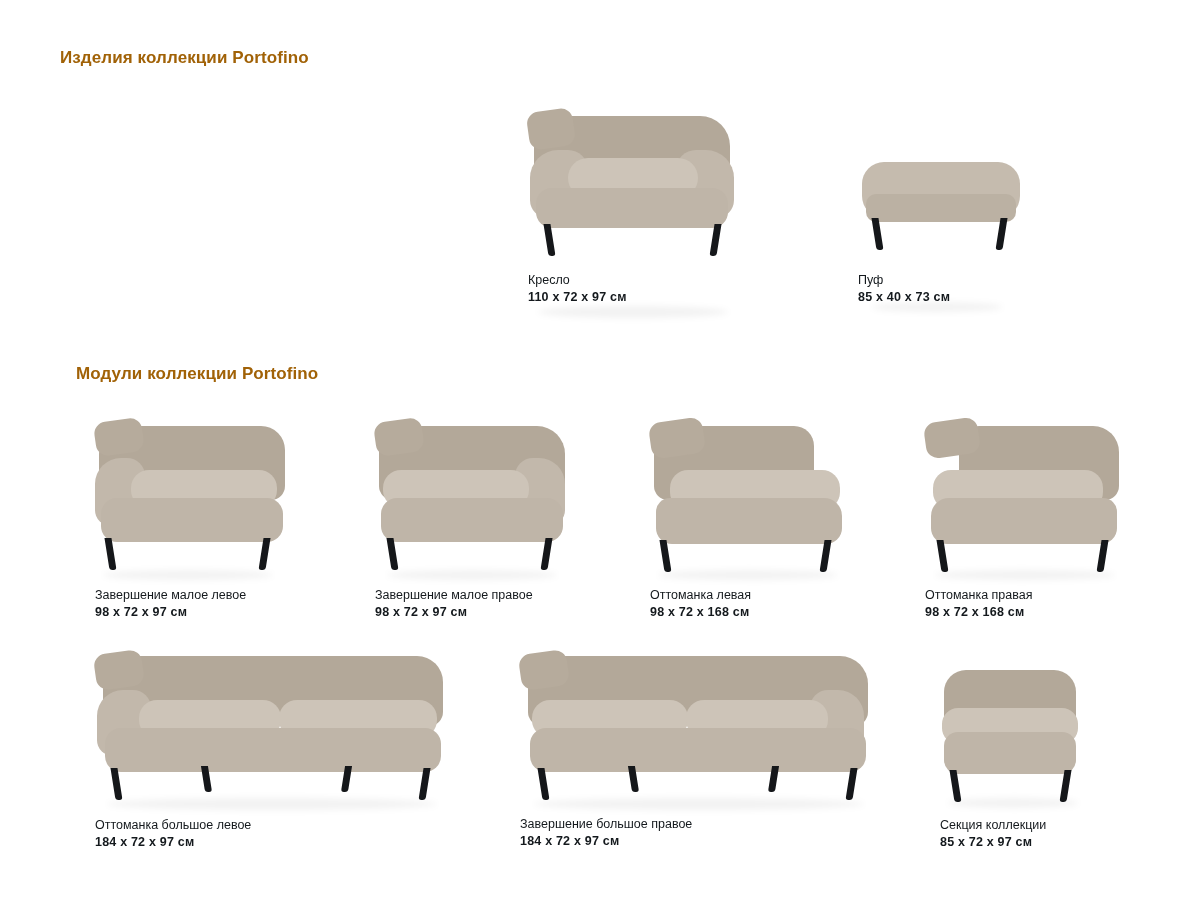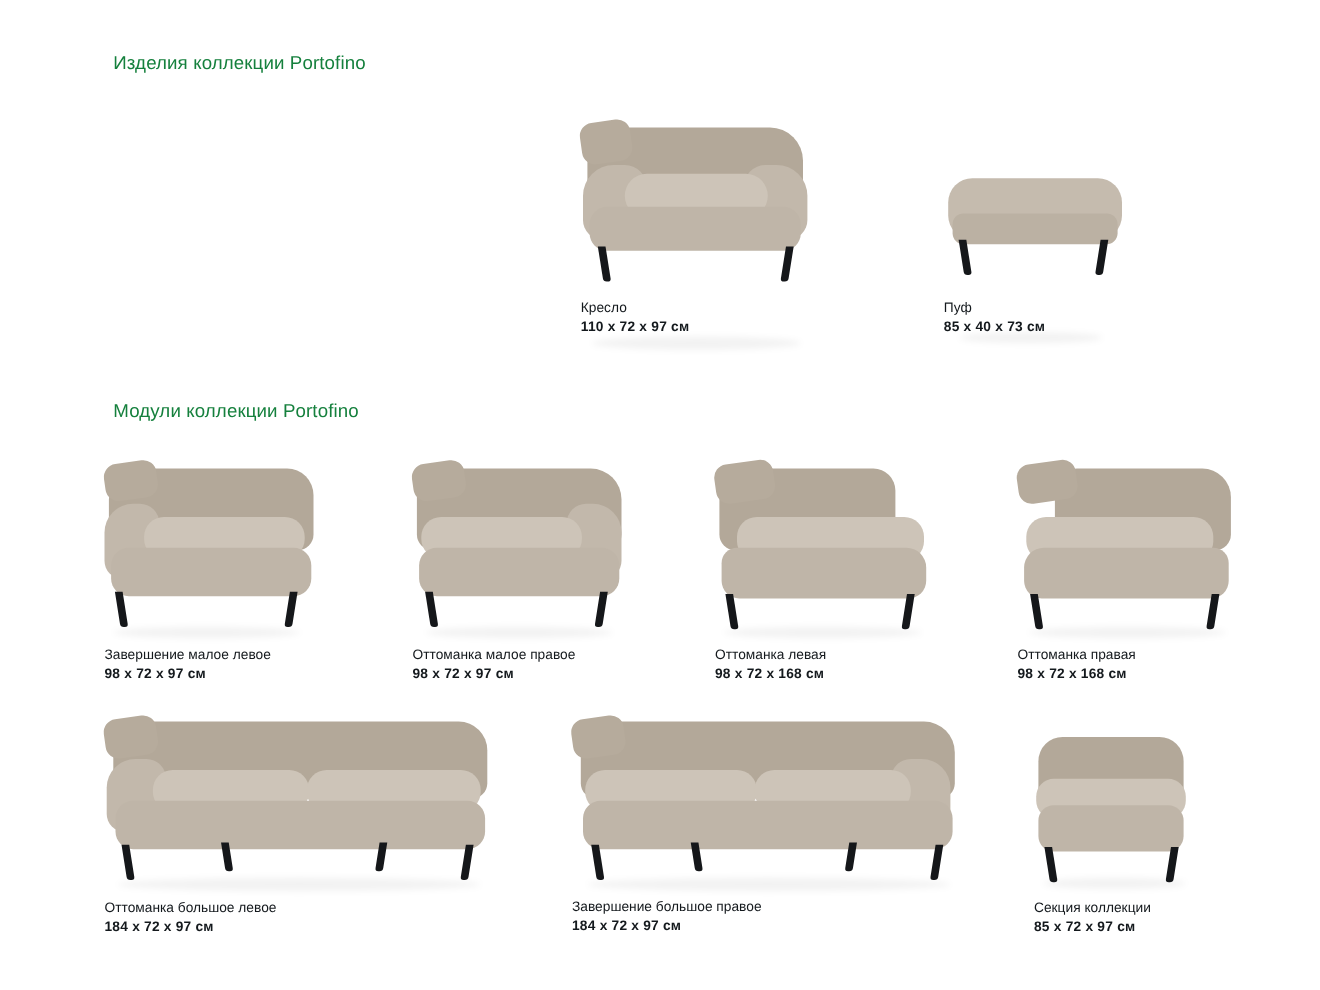--- a/index.html
+++ b/index.html
@@ -16,27 +16,26 @@
   }
   .page {
     position: relative;
     width: 1200px;
     height: 900px;
   }
 
   .section-title {
     position: absolute;
     font-size: 17px;
-    font-weight: normal;
+    font-weight: bold;
     letter-spacing: 0.1px;
-    color: #15803d;
-    margin-left: 43px;
+    color: #a16207;
   }
   #title-products { left: 60px; top: 48px; }
-  #title-modules  { left: 60px; top: 364px; }
+  #title-modules  { left: 76px; top: 364px; }
 
   .item {
     position: absolute;
   }
   .item .art {
     position: relative;
     width: 100%;
   }
   .caption {
     position: absolute;
@@ -147,21 +146,21 @@
       <div class="shade" style="left:12px; top:150px; width:170px; height:10px;"></div>
       <div class="piece back" style="left:4px; top:6px; width:186px; height:74px; border-radius:24px 28px 14px 14px;"></div>
       <div class="piece arm" style="left:140px; top:38px; width:50px; height:68px; border-radius:18px 26px 16px 16px;"></div>
       <div class="piece seat" style="left:8px; top:50px; width:146px; height:38px; border-radius:18px;"></div>
       <div class="piece" style="left:6px; top:78px; width:182px; height:44px; border-radius:16px; background:#bfb5a8;"></div>
       <div class="pillow" style="left:108px; top:28px; width:48px; height:34px;"></div>
       <div class="leg l" style="left:14px; top:118px; height:32px;"></div>
       <div class="leg r" style="left:168px; top:118px; height:32px;"></div>
     </div>
     <div class="caption" style="top:167px;">
-      <div class="name">Оттоманка малое правое</div>
+      <div class="name">Завершение малое правое</div>
       <div class="dims">98 x 72 x 97 см</div>
     </div>
   </div>
 
   <div class="item" style="left:650px; top:420px; width:200px; height:210px;">
     <div class="art">
       <div class="shade" style="left:8px; top:150px; width:180px; height:10px;"></div>
       <div class="piece back" style="left:4px; top:6px; width:160px; height:74px; border-radius:26px 20px 14px 14px;"></div>
       <div class="piece seat" style="left:20px; top:50px; width:170px; height:40px; border-radius:18px;"></div>
       <div class="piece" style="left:6px; top:78px; width:186px; height:46px; border-radius:14px 18px 16px 16px; background:#bfb5a8;"></div>

